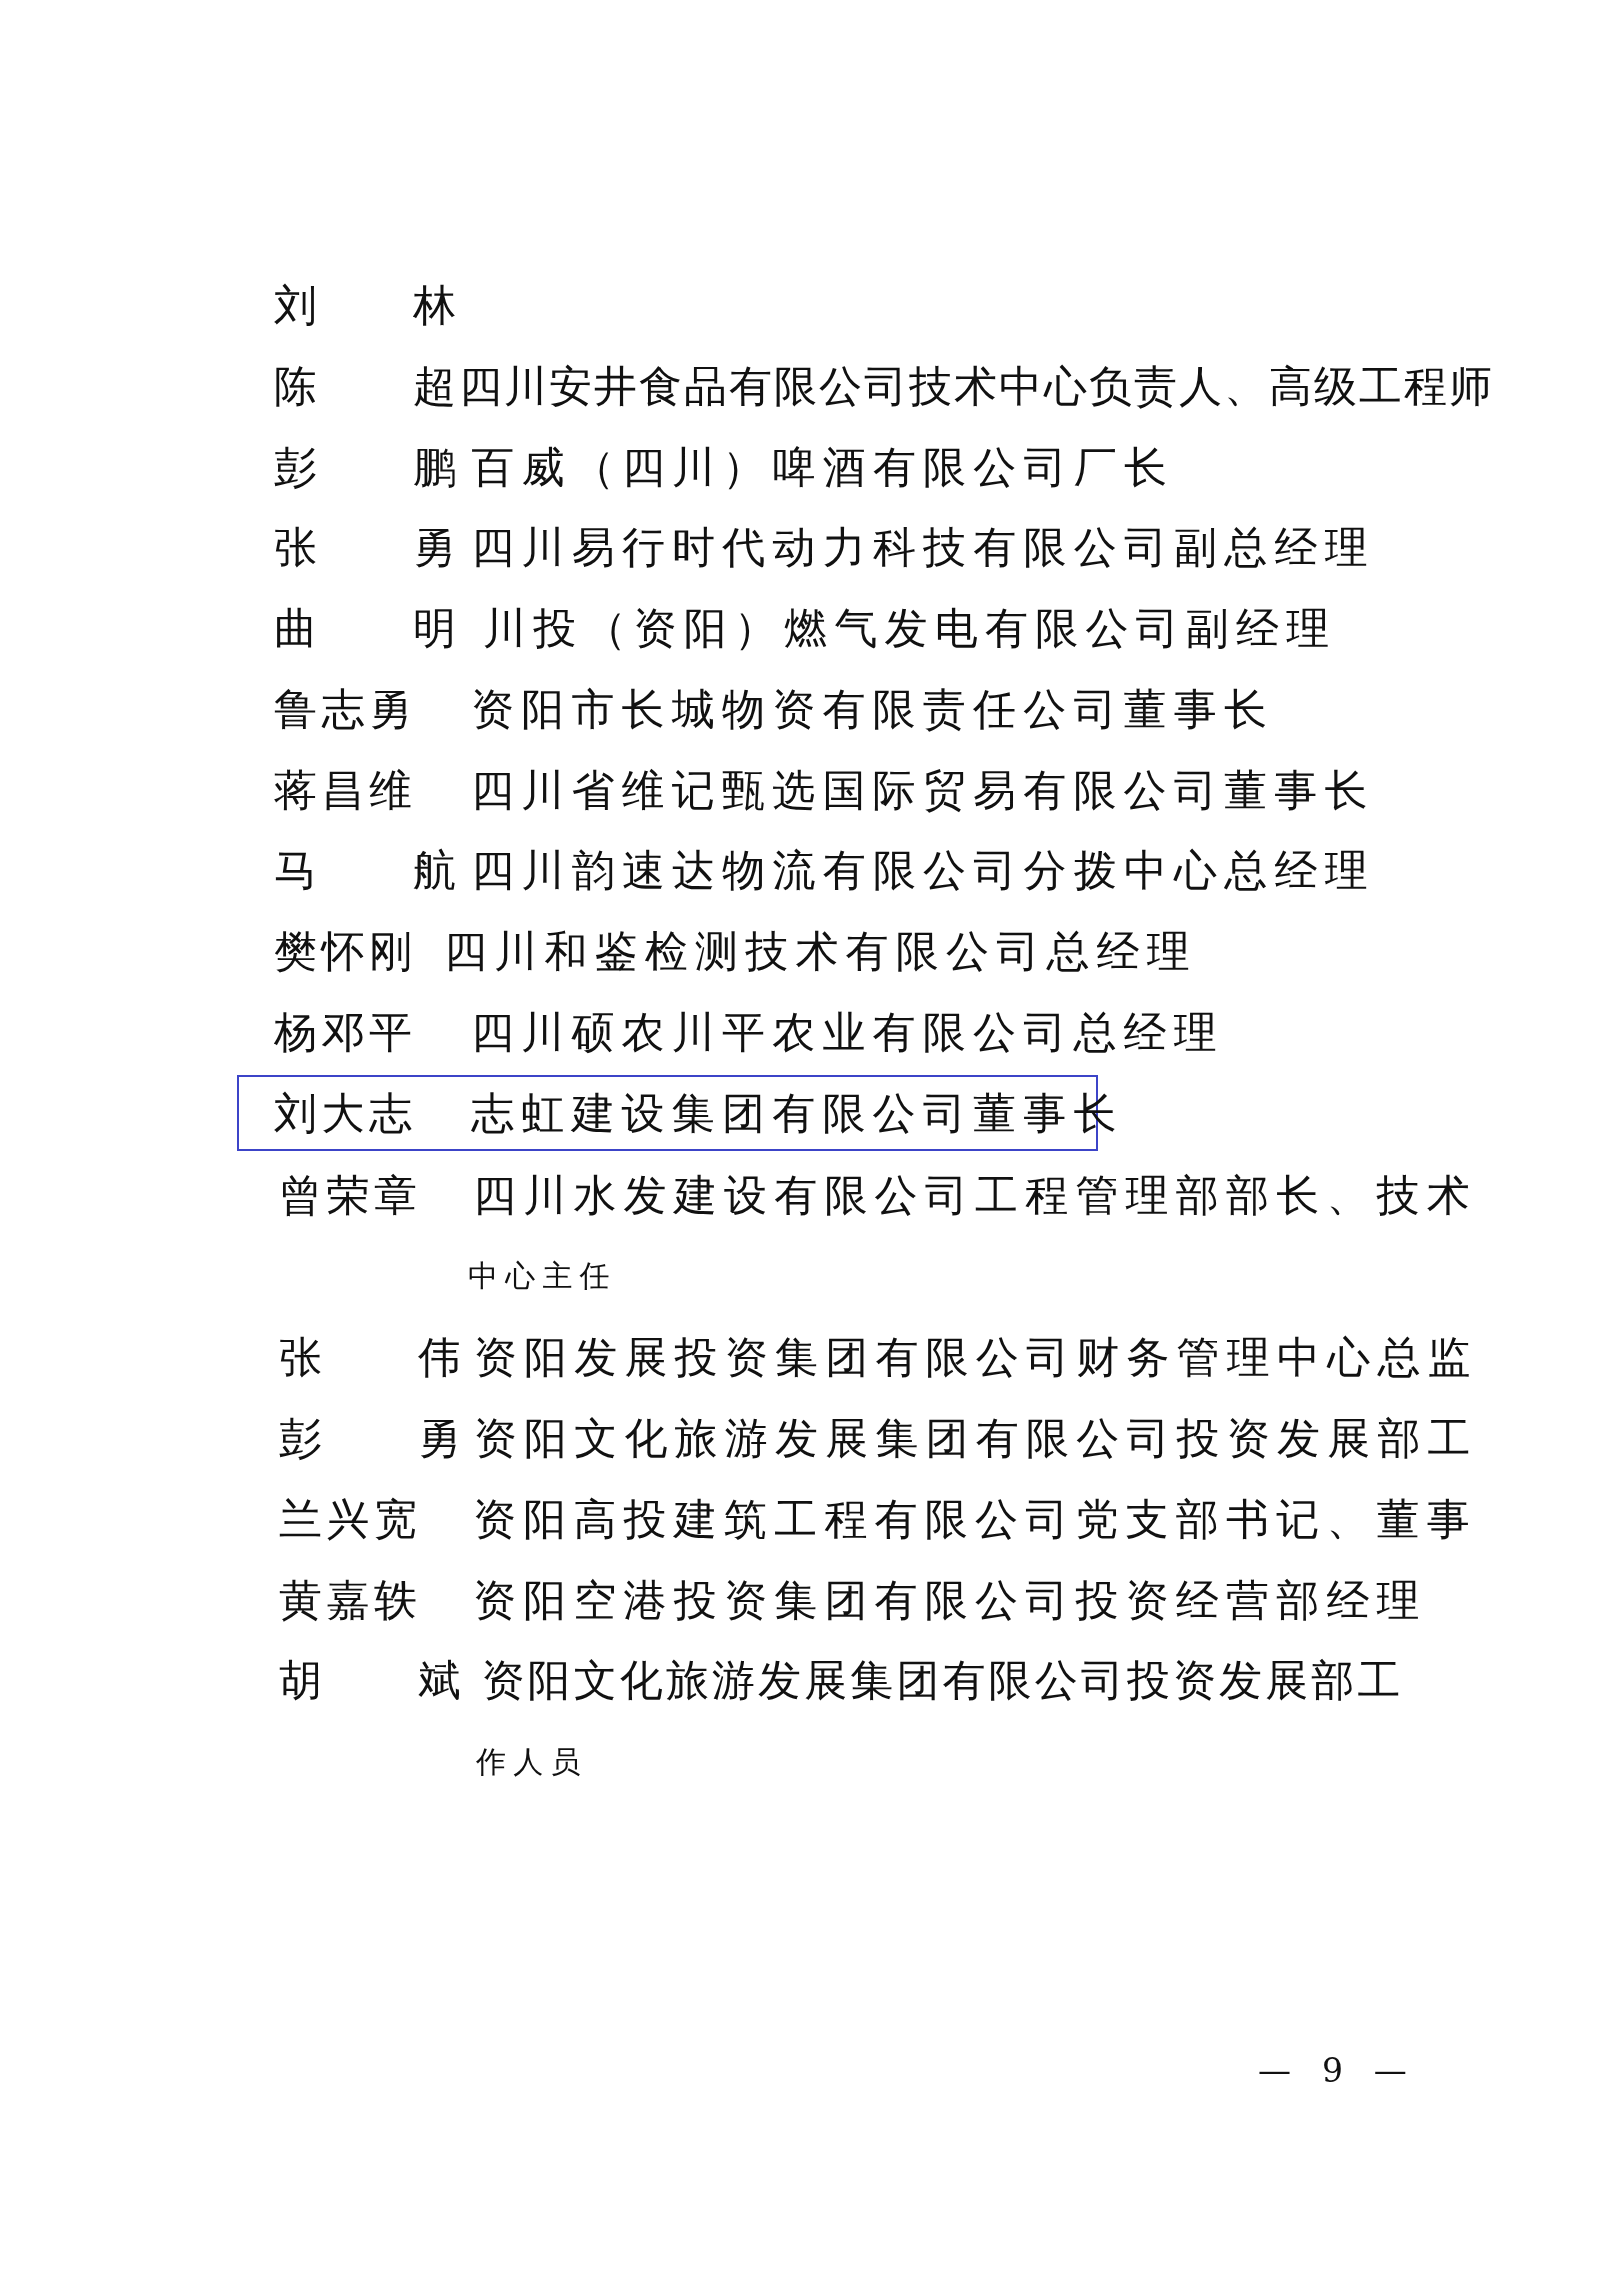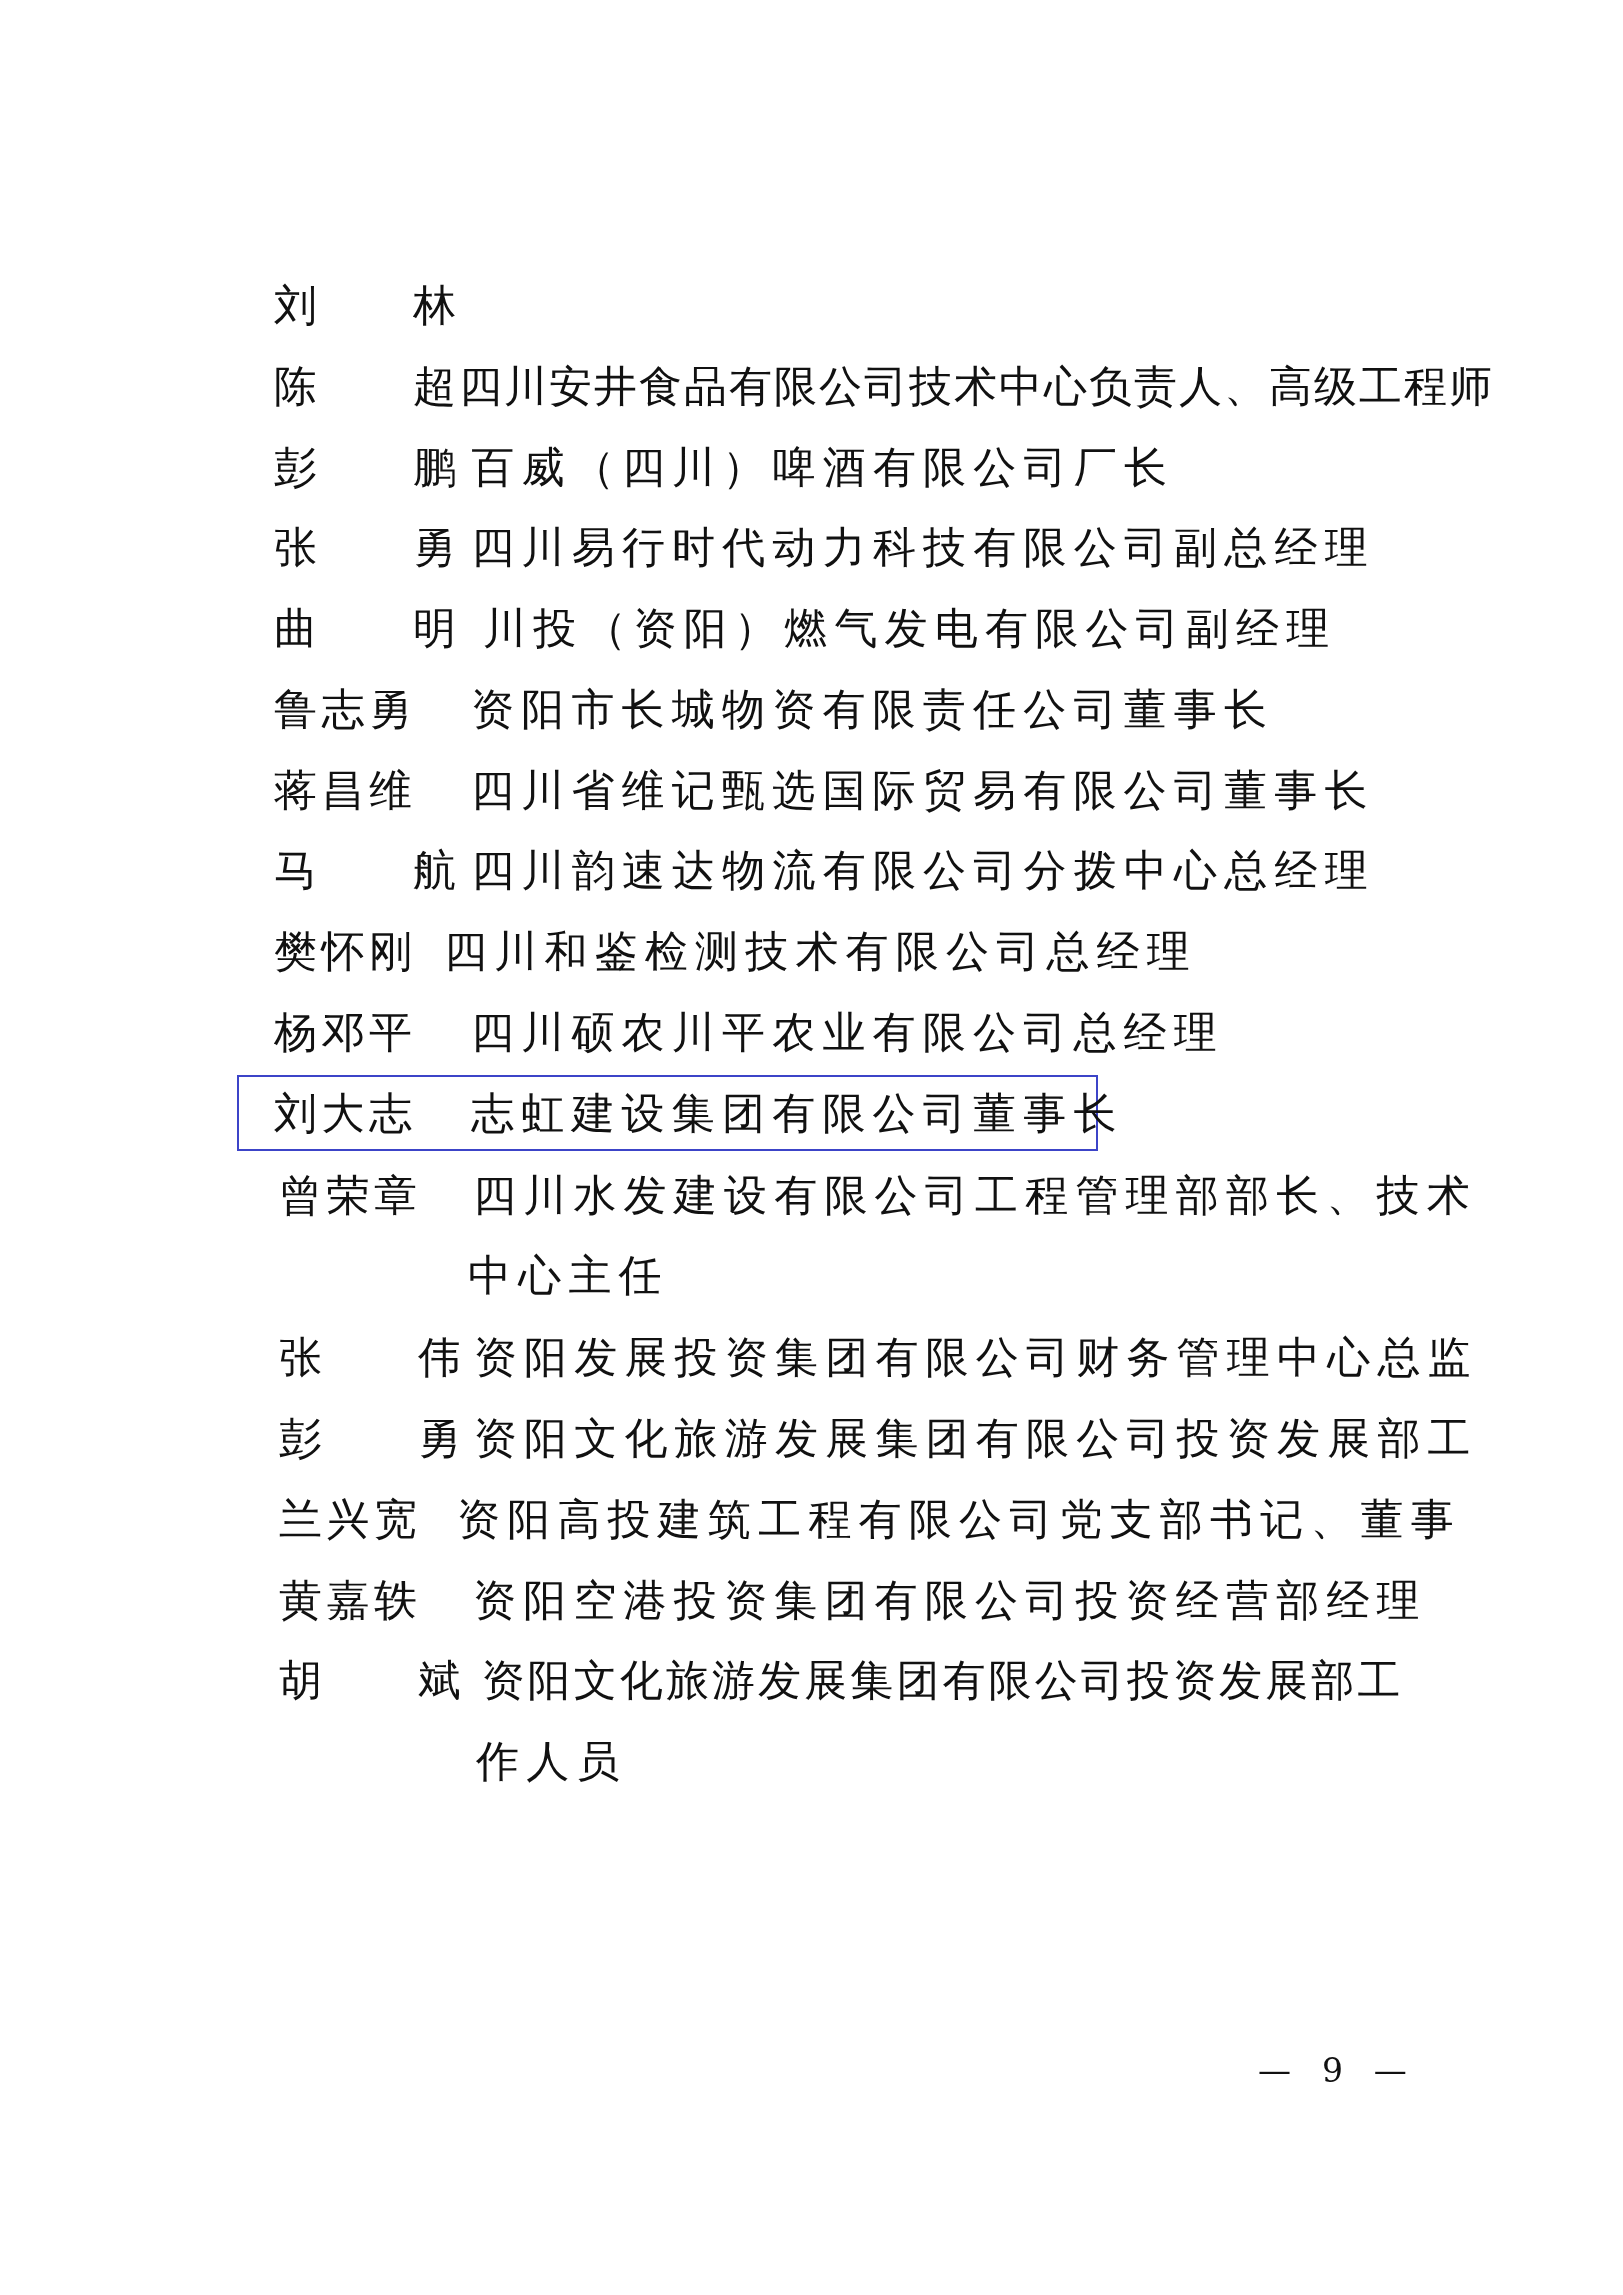--- a/index.html
+++ b/index.html
@@ -14,21 +14,21 @@
       display: flex; align-items: center;
       font-size: 43px; line-height: 77px;
     }
     .name {
       width: 182px; display: flex; justify-content: space-between;
       letter-spacing: 0;
     }
     .name span { display: inline-block; }
     .desc { letter-spacing: 7.2px; white-space: nowrap; }
     .cont {
-      position: absolute; font-size: 43px; line-height: 77px; letter-spacing: 7.2px;
+      position: absolute; font-size: 30px; line-height: 77px; letter-spacing: 7.2px;
     }
     .highlight {
       position: absolute; left: 237px; top: 1075px; width: 861px; height: 76px;
       border: 2px solid #3c44c8; box-sizing: border-box;
     }
     .page-number {
       position: absolute; left: 1258px; top: 2051px; font-size: 33px;
       font-family: "DejaVu Serif", serif; letter-spacing: 10.2px; white-space: nowrap;
     }
   </style>
@@ -156,21 +156,21 @@
     </div>
     <div class="desc" style="margin-left:12.8px">资阳文化旅游发展集团有限公司投资发展部工</div>
   </div>
 
   <div class="row" style="top:1481px;left:279px">
     <div class="name" style="width:138px">
       <span>兰</span>
       <span>兴</span>
       <span>宽</span>
     </div>
-    <div class="desc" style="margin-left:40px">资阳高投建筑工程有限公司党支部书记、董事</div>
+    <div class="desc" style="margin-left:56px">资阳高投建筑工程有限公司党支部书记、董事</div>
   </div>
 
   <div class="row" style="top:1562px;left:279px">
     <div class="name" style="width:138px">
       <span>黄</span>
       <span>嘉</span>
       <span>轶</span>
     </div>
     <div class="desc" style="margin-left:56px">资阳空港投资集团有限公司投资经营部经理</div>
   </div>

